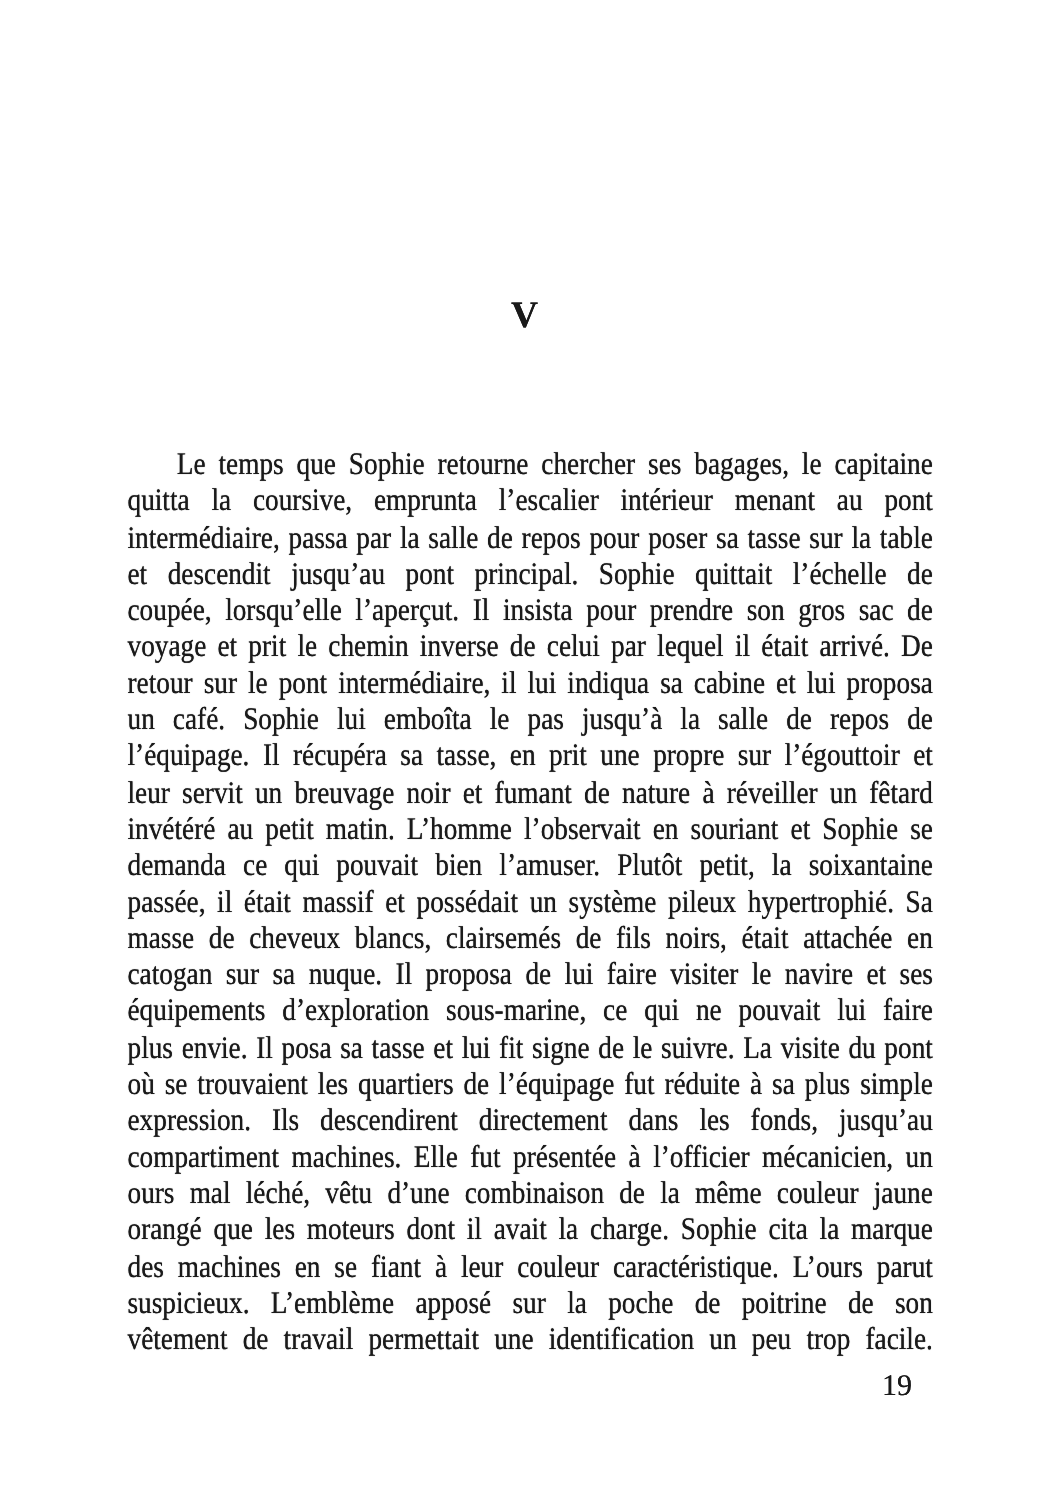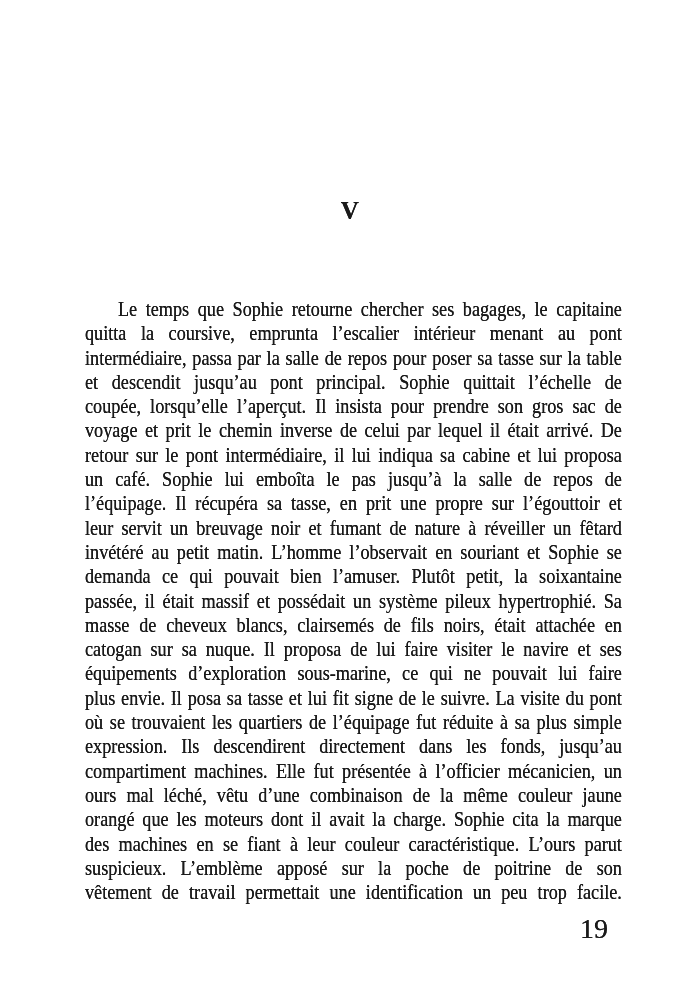--- a/index.html
+++ b/index.html
@@ -49,21 +49,21 @@
     height: 24.3px;
     overflow: visible;
   }
   .body-text .line.first {
     text-indent: 38px;
   }
   .page-number {
     position: absolute;
     top: 913px;
     right: 92px;
-    font-size: 28px;
+    font-size: 20px;
     text-shadow: 0 0 0.4px currentColor;
   }
 </style>
 </head>
 <body>
 
 <div class="page">
   <div class="chapter-heading">V</div>
 
   <div class="body-text">

